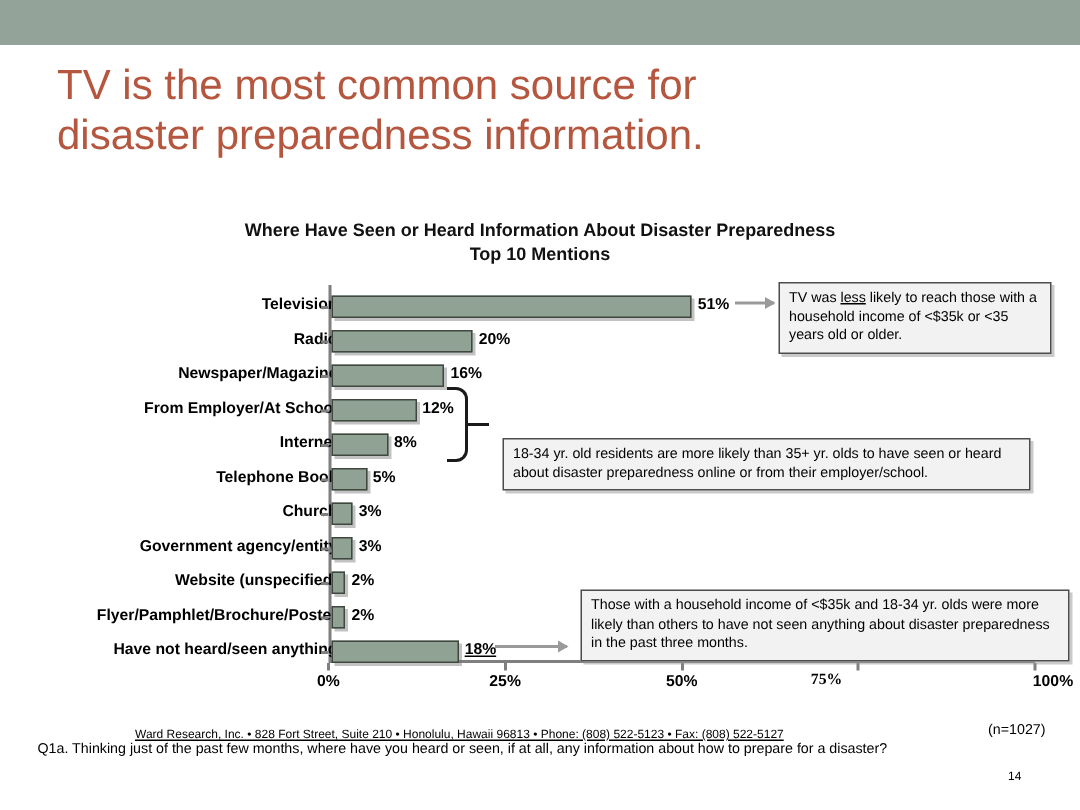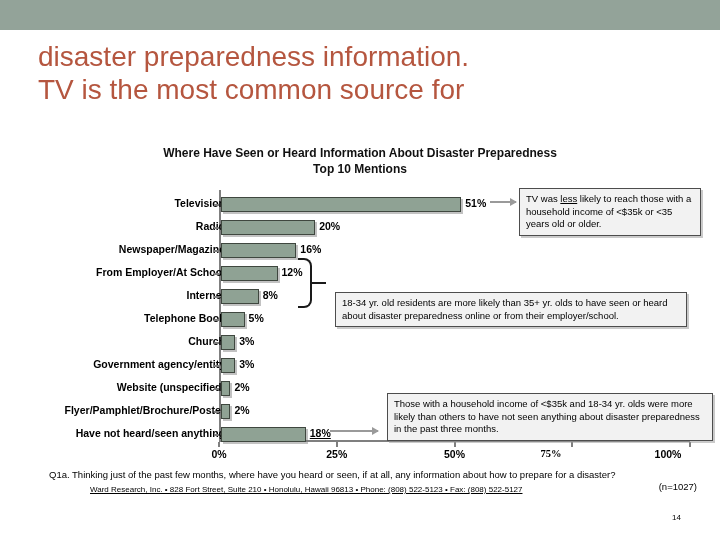--- a/index.html
+++ b/index.html
@@ -179,26 +179,25 @@
   }
   .brace-stem {
     position: absolute;
     height: 2px;
     background: #1a1a1a;
   }
   
   .q-note {
     position: absolute;
     left: 25px;
-    top: 468px;
+    top: 493px;
     width: 672px;
     font-size: 9.5px;
     color: #000000;
     line-height: 13px;
-    margin-left: 24px;
   }
   .q-n {
     position: absolute;
     left: 25px;
     top: 481px;
     width: 672px;
     text-align: right;
     font-size: 9.5px;
     color: #000000;
   }
@@ -220,22 +219,22 @@
   }
 </style>
 </head>
 <body>
 
 <div class="slide">
 
   <div class="top-band"></div>
 
   <div class="slide-title">
+    <div>TV is the most common source for</div>
     <div>disaster preparedness information.</div>
-    <div>TV is the most common source for</div>
   </div>
 
   <div class="chart-heading">
     <div>Where Have Seen or Heard Information About Disaster Preparedness</div>
     <div>Top 10 Mentions</div>
   </div>
 
   <div class="plot">
     <div class="axis-line"></div>
     <div class="axis-base"></div>
@@ -315,21 +314,21 @@
   <div class="xticks">
       <div class="xtick-mark" style="left: 219px;"></div>
       <div class="xtick-label" style="left: 219px;">0%</div>
       <div class="xtick-mark" style="left: 336.75px;"></div>
       <div class="xtick-label" style="left: 336.75px;">25%</div>
       <div class="xtick-mark" style="left: 454.5px;"></div>
       <div class="xtick-label" style="left: 454.5px;">50%</div>
       <div class="xtick-mark" style="left: 572.25px;"></div>
       <div class="xtick-label" style="left: 551px; font-family: Liberation Serif, serif;">75%</div>
       <div class="xtick-mark" style="left: 690px;"></div>
-      <div class="xtick-label" style="left: 668px;">100%</div>
+      <div class="xtick-label" style="left: 702px;">100%</div>
     </div>
 
   <div class="arrow" style="left:490px; top:201px; width:26px;"></div>
   <div class="callout" style="left:519px; top:188px; width:182px;">
     <span>TV was </span><u>less</u><span> likely to reach those with a household income of &lt;$35k or &lt;35 years old or older.</span>
   </div>
 
   <div class="callout" style="left:335px; top:256px; width:352px;margin-top:36px;">
     <span>18-34 yr. old residents are more likely than 35+ yr. olds to have seen or heard about disaster preparedness online or from their employer/school.</span>
   </div>

